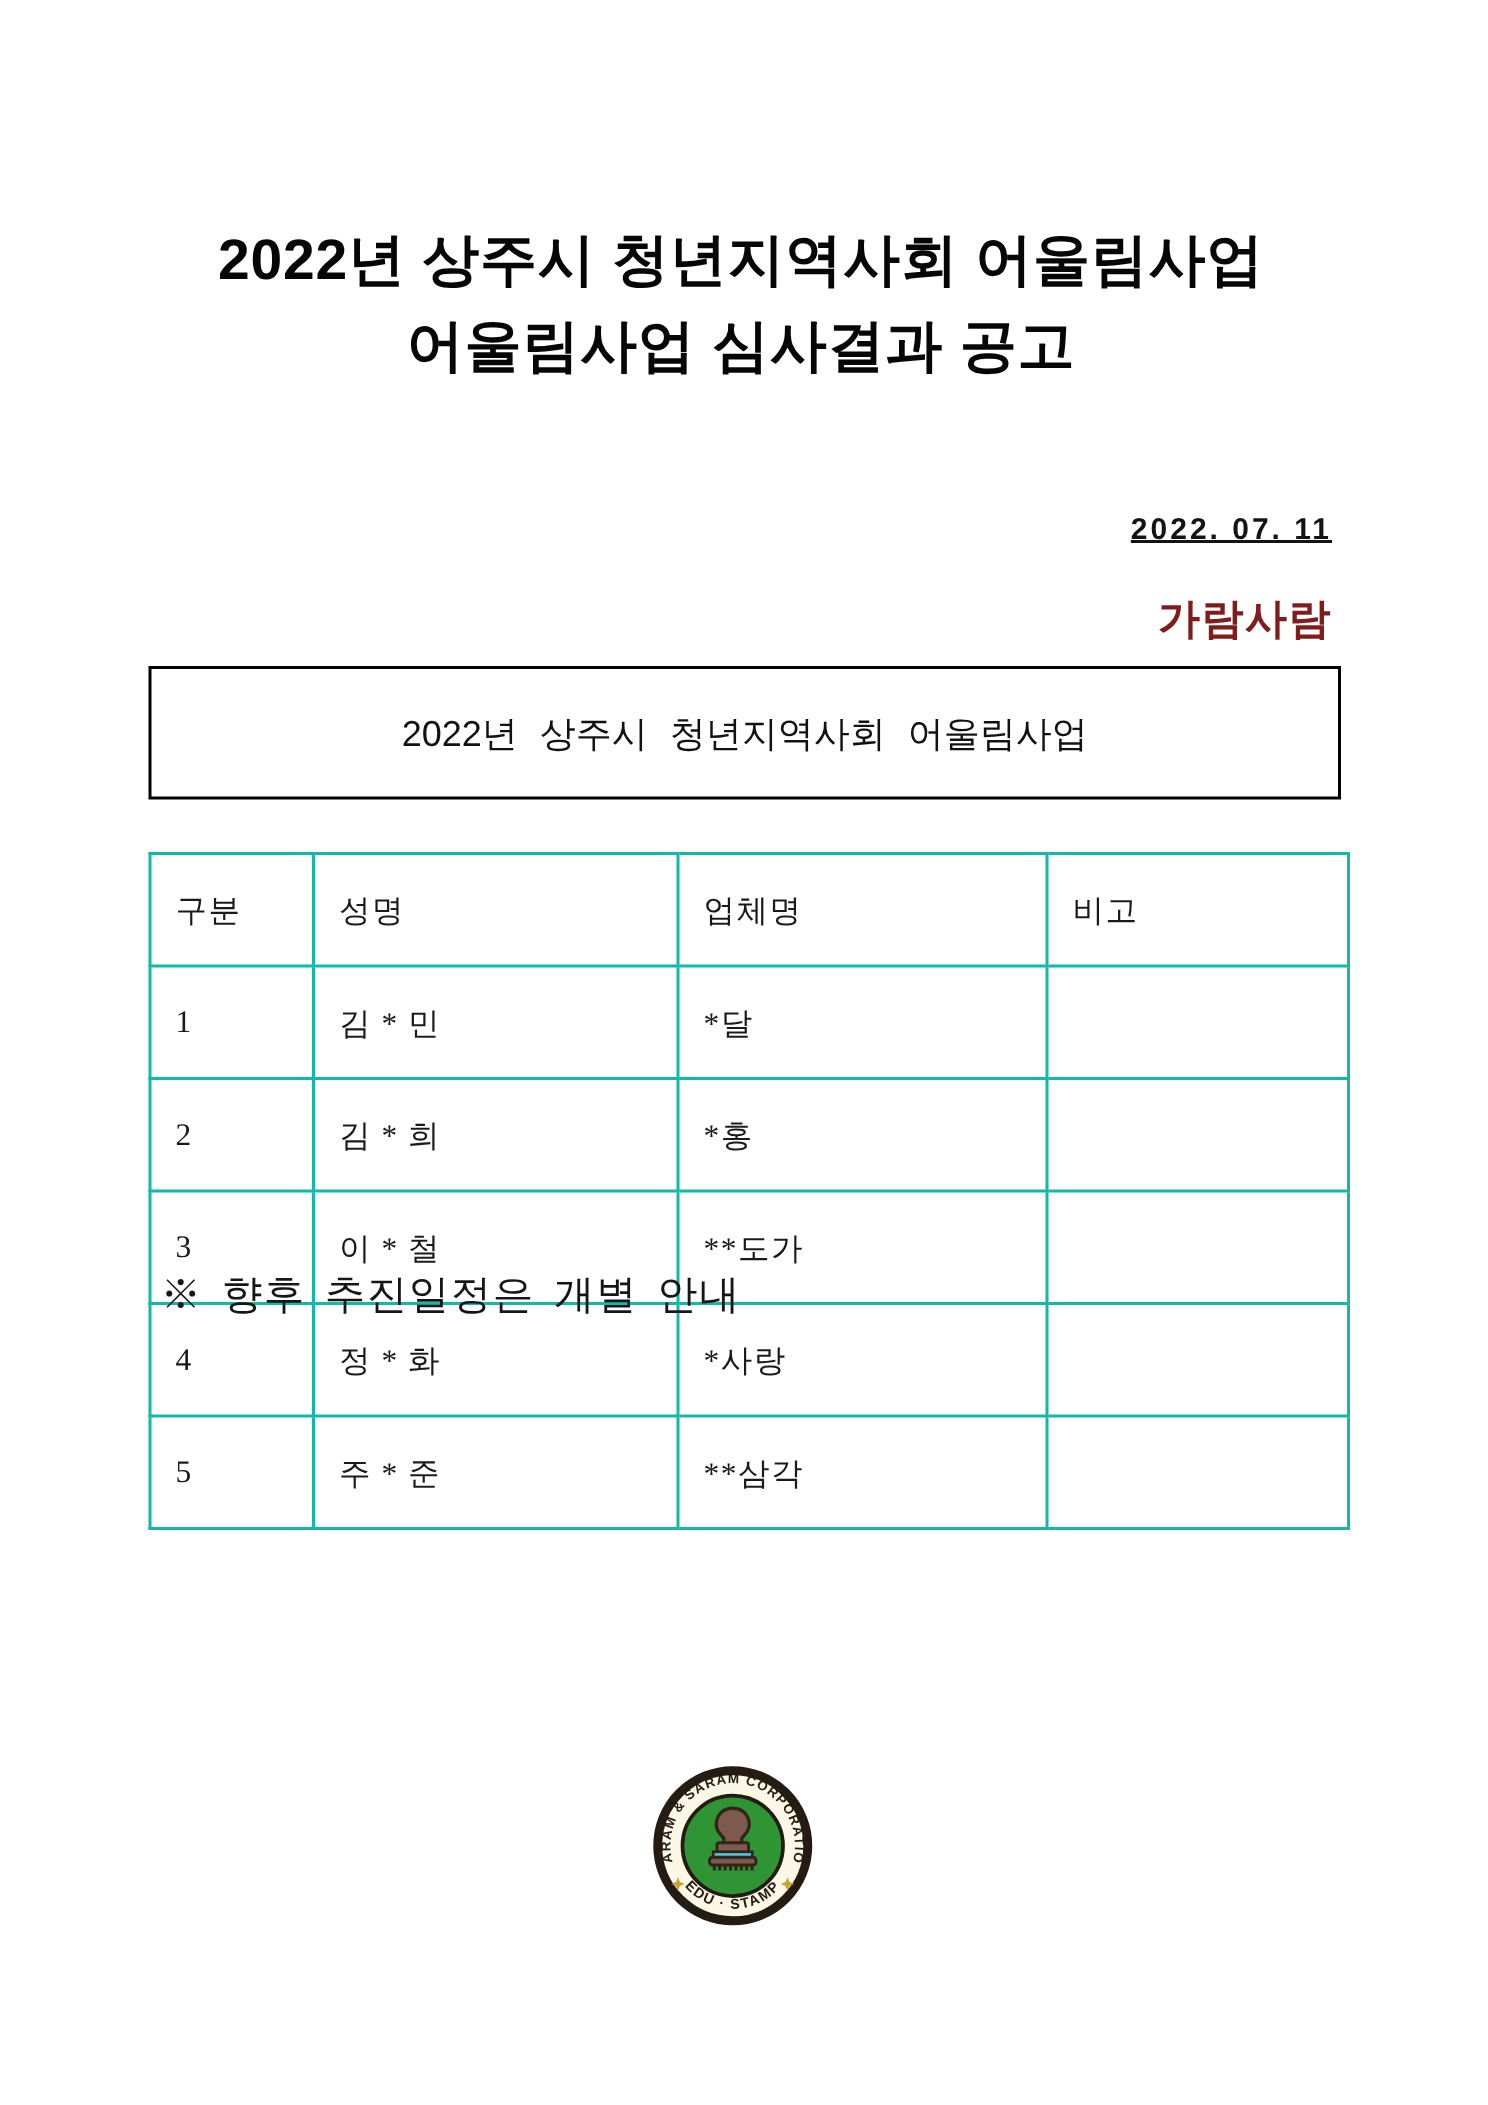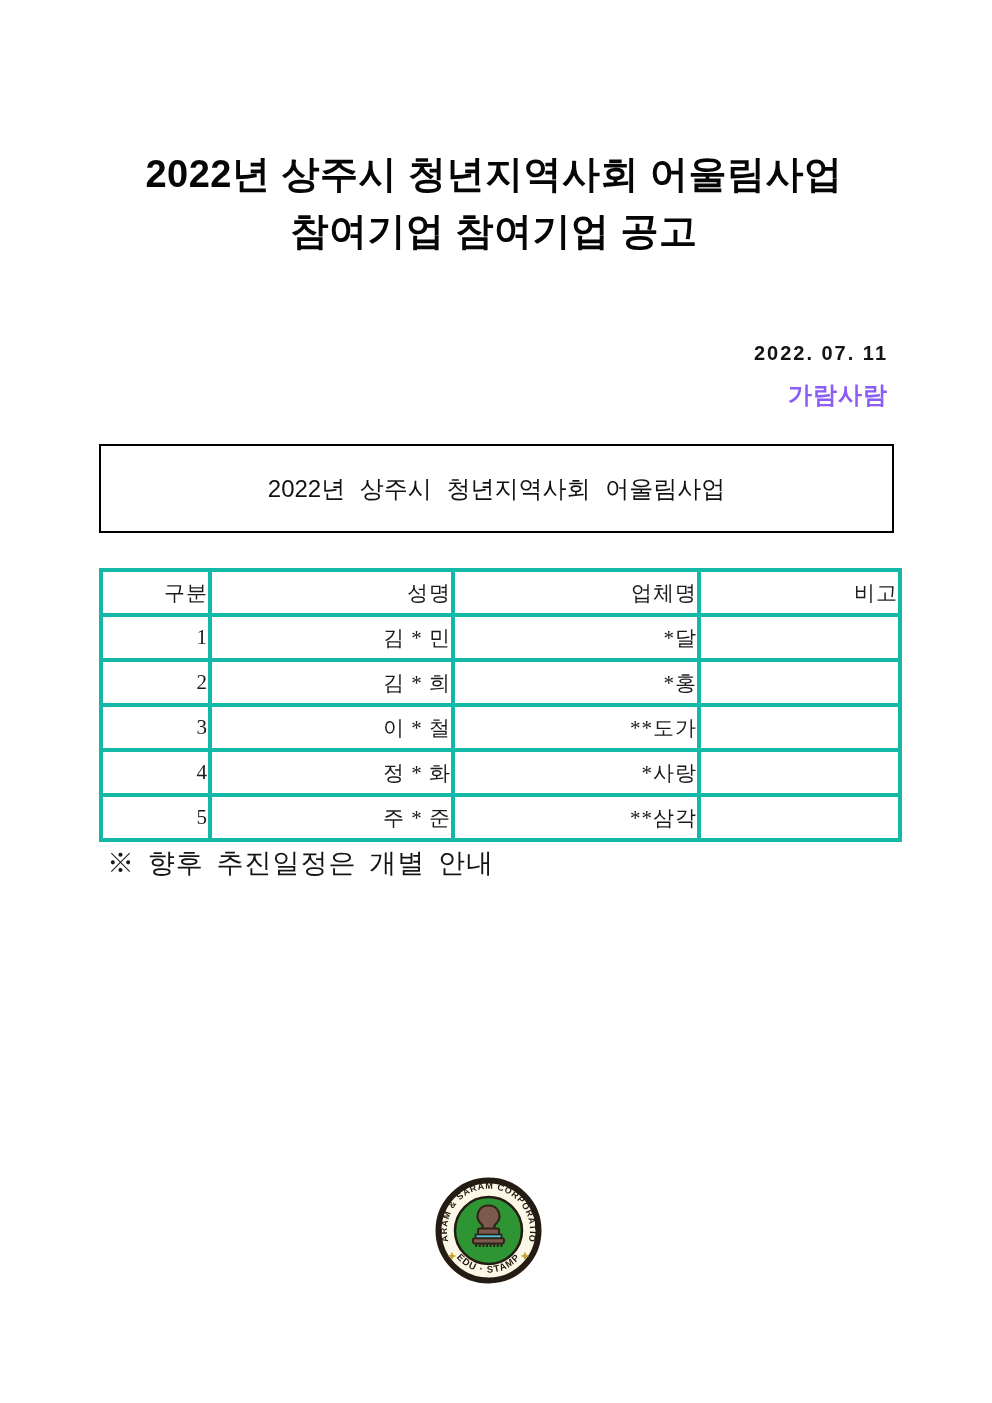--- a/index.html
+++ b/index.html
@@ -32,27 +32,28 @@
     position: absolute;
     top: 342px;
     right: 100px;
     text-align: right;
   }
   .meta-date {
     font-size: 20px;
     font-weight: 700;
     letter-spacing: 2px;
     color: #141414;
+    text-decoration: underline;
   }
   .meta-org {
-    margin-top: 14px;
-    font-size: 24px;
+    margin-top: 29px;
+    font-size: 28px;
     font-weight: 800;
     letter-spacing: 1px;
-    color: #8b5cf6;
+    color: #7f1d1d;
   }
 
   
   .notice-box {
     position: absolute;
     left: 99px;
     top: 444px;
     width: 795px;
     height: 89px;
     border: 2px solid #000;
@@ -74,24 +75,24 @@
     top: 568px;
     width: 799px;
     border-collapse: collapse;
     table-layout: fixed;
     font-family: "Liberation Serif", serif;
     font-size: 21px;
     color: #1a1a1a;
   }
   .results-table th,
   .results-table td {
-    border: 4px solid #14b8a6;
+    border: 2px solid #14b8a6;
     height: 41px;
-    padding: 0;
-    text-align: right;
+    padding: 16px;
+    text-align: left;
     vertical-align: middle;
     font-weight: normal;
     letter-spacing: 1px;
   }
 
   
   .footnote {
     position: absolute;
     left: 107px;
     top: 845px;
@@ -126,21 +127,21 @@
     fill: #241b12;
   }
 </style>
 </head>
 <body>
 
 <div class="page">
 
   <div class="doc-title">
     <div>2022년 상주시 청년지역사회 어울림사업</div>
-    <div>참여기업 참여기업 공고</div>
+    <div>어울림사업 심사결과 공고</div>
   </div>
 
   <div class="meta-block">
     <div class="meta-date">2022. 07. 11</div>
     <div class="meta-org">가람사람</div>
   </div>
 
   <div class="notice-box">
     <div>2022년 상주시 청년지역사회 어울림사업</div>
   </div>

